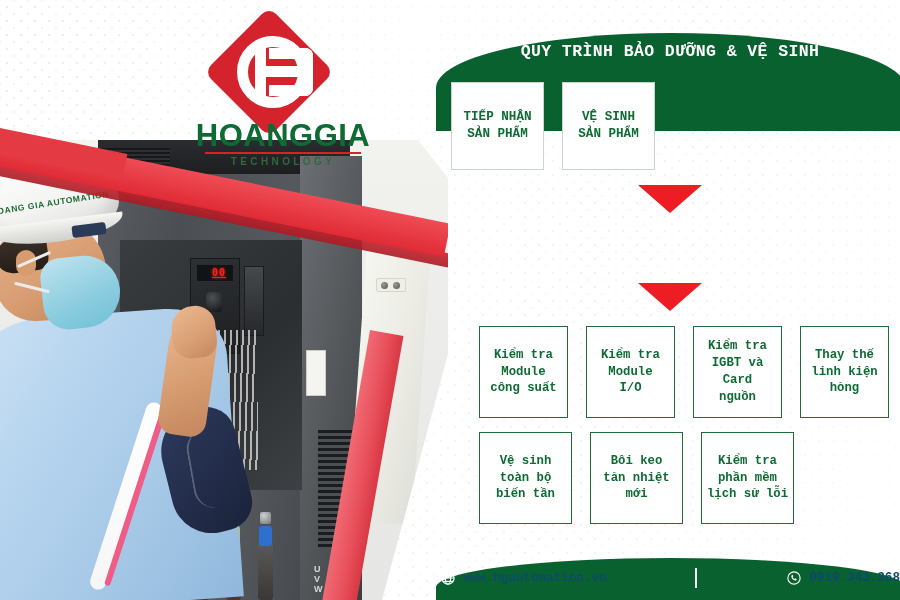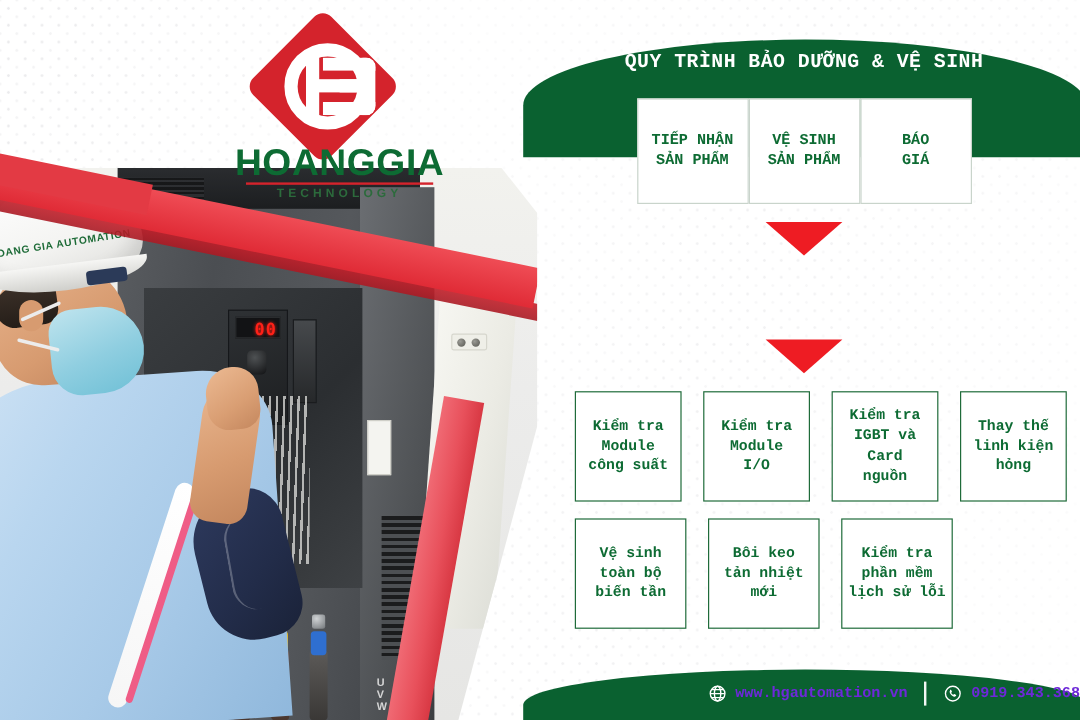--- a/index.html
+++ b/index.html
@@ -116,23 +116,24 @@
     left: 190px; top: 118px; width: 50px; height: 96px;
     background: linear-gradient(160deg,#2e3134 0%, #1d1f21 100%);
     border: 1px solid #15171a;
   }
   .vfd-screen {
     position: absolute; left: 196px; top: 124px; width: 38px; height: 18px;
     background: #121315; border: 1px solid #2a2c2e;
   }
   .vfd-digits {
     position: absolute; left: 212px; top: 127px;
-    color: #ff2118; font-size: 14px; font-weight: bold;
+    color: #ff2118; font-size: 10px; font-weight: bold;
     font-family: "DejaVu Sans Mono", monospace; letter-spacing: 1px;
     text-shadow: 0 0 3px #ff2118;
+    text-decoration: underline;
   }
   .vfd-knob {
     position: absolute; left: 206px; top: 152px; width: 16px; height: 20px;
     background: radial-gradient(circle at 40% 30%, #4e5153, #111214);
     border-radius: 4px;
   }
   .vfd-panel2 {
     position: absolute; left: 244px; top: 126px; width: 20px; height: 70px;
     background: linear-gradient(180deg,#46494c,#26282a);
     border: 1px solid #1a1c1e;
@@ -340,21 +341,21 @@
     background: #0a6130;
     border-radius: 240px 240px 0 0 / 56px 56px 0 0;
   }
   .header-title {
     position: absolute; left: 0; top: 42px; width: 460px; text-align: center;
     color: #ffffff; font-size: 16.5px; font-weight: bold; letter-spacing: .4px;
   }
 
   .row-top {
     position: absolute; left: 11px; top: 82px; width: 438px;
-    display: flex;  justify-content: center;
+    display: flex; gap: 18px;
   }
   .box-top {
     width: 93px; height: 88px;
     background: #ffffff; border: 1.5px solid #c9d4cb;
     display: flex; align-items: center; justify-content: center; text-align: center;
     color: #0d6b33; font-size: 12.6px; font-weight: bold; line-height: 1.35;
     padding: 2px;
   }
 
   .arrow {
@@ -383,22 +384,22 @@
     padding: 2px;
   }
 
   .footer-band {
     position: absolute; left: -4px; top: 558px; width: 470px; height: 60px;
     background: #0a6130;
     border-radius: 240px 240px 0 0 / 30px 30px 0 0;
   }
   .footer-inner {
     position: absolute; left: 0; top: 568px; width: 460px;
-    display: flex; align-items: center; justify-content: flex-end; gap: 14px;
-    color: #6d28d9; font-size: 12.6px; font-weight: bold;
+    display: flex; align-items: center; justify-content: space-between; gap: 14px;
+    color: #0c4a6e; font-size: 12.6px; font-weight: bold;
   }
   .f-item { display: flex; align-items: center; gap: 7px; }
   .f-sep { width: 2px; height: 20px; background: #ffffff; opacity: .95; }
   .f-icon { display: inline-flex; width: 16px; height: 16px; }
   .f-icon svg { width: 16px; height: 16px; display: block; }
 </style>
 </head>
 <body>
 
 <div id="root">
@@ -497,21 +498,20 @@
   </div>
 
   <div class="flow">
 
     <div class="header-band"></div>
     <div class="header-title">QUY TRÌNH BẢO DƯỠNG &amp; VỆ SINH</div>
 
     <div class="row-top">
       <div class="box-top">TIẾP NHẬN<br>SẢN PHẨM</div>
       <div class="box-top">VỆ SINH<br>SẢN PHẨM</div>
-      <div class="box-top">BÁO<br>GIÁ</div>
     </div>
 
     <div class="arrow arrow-1"></div>
 
 
     <div class="arrow arrow-2"></div>
 
     <div class="grid-rows">
       <div class="grid-row">
         <div class="box-task">Kiểm tra<br>Module<br>công suất</div>

